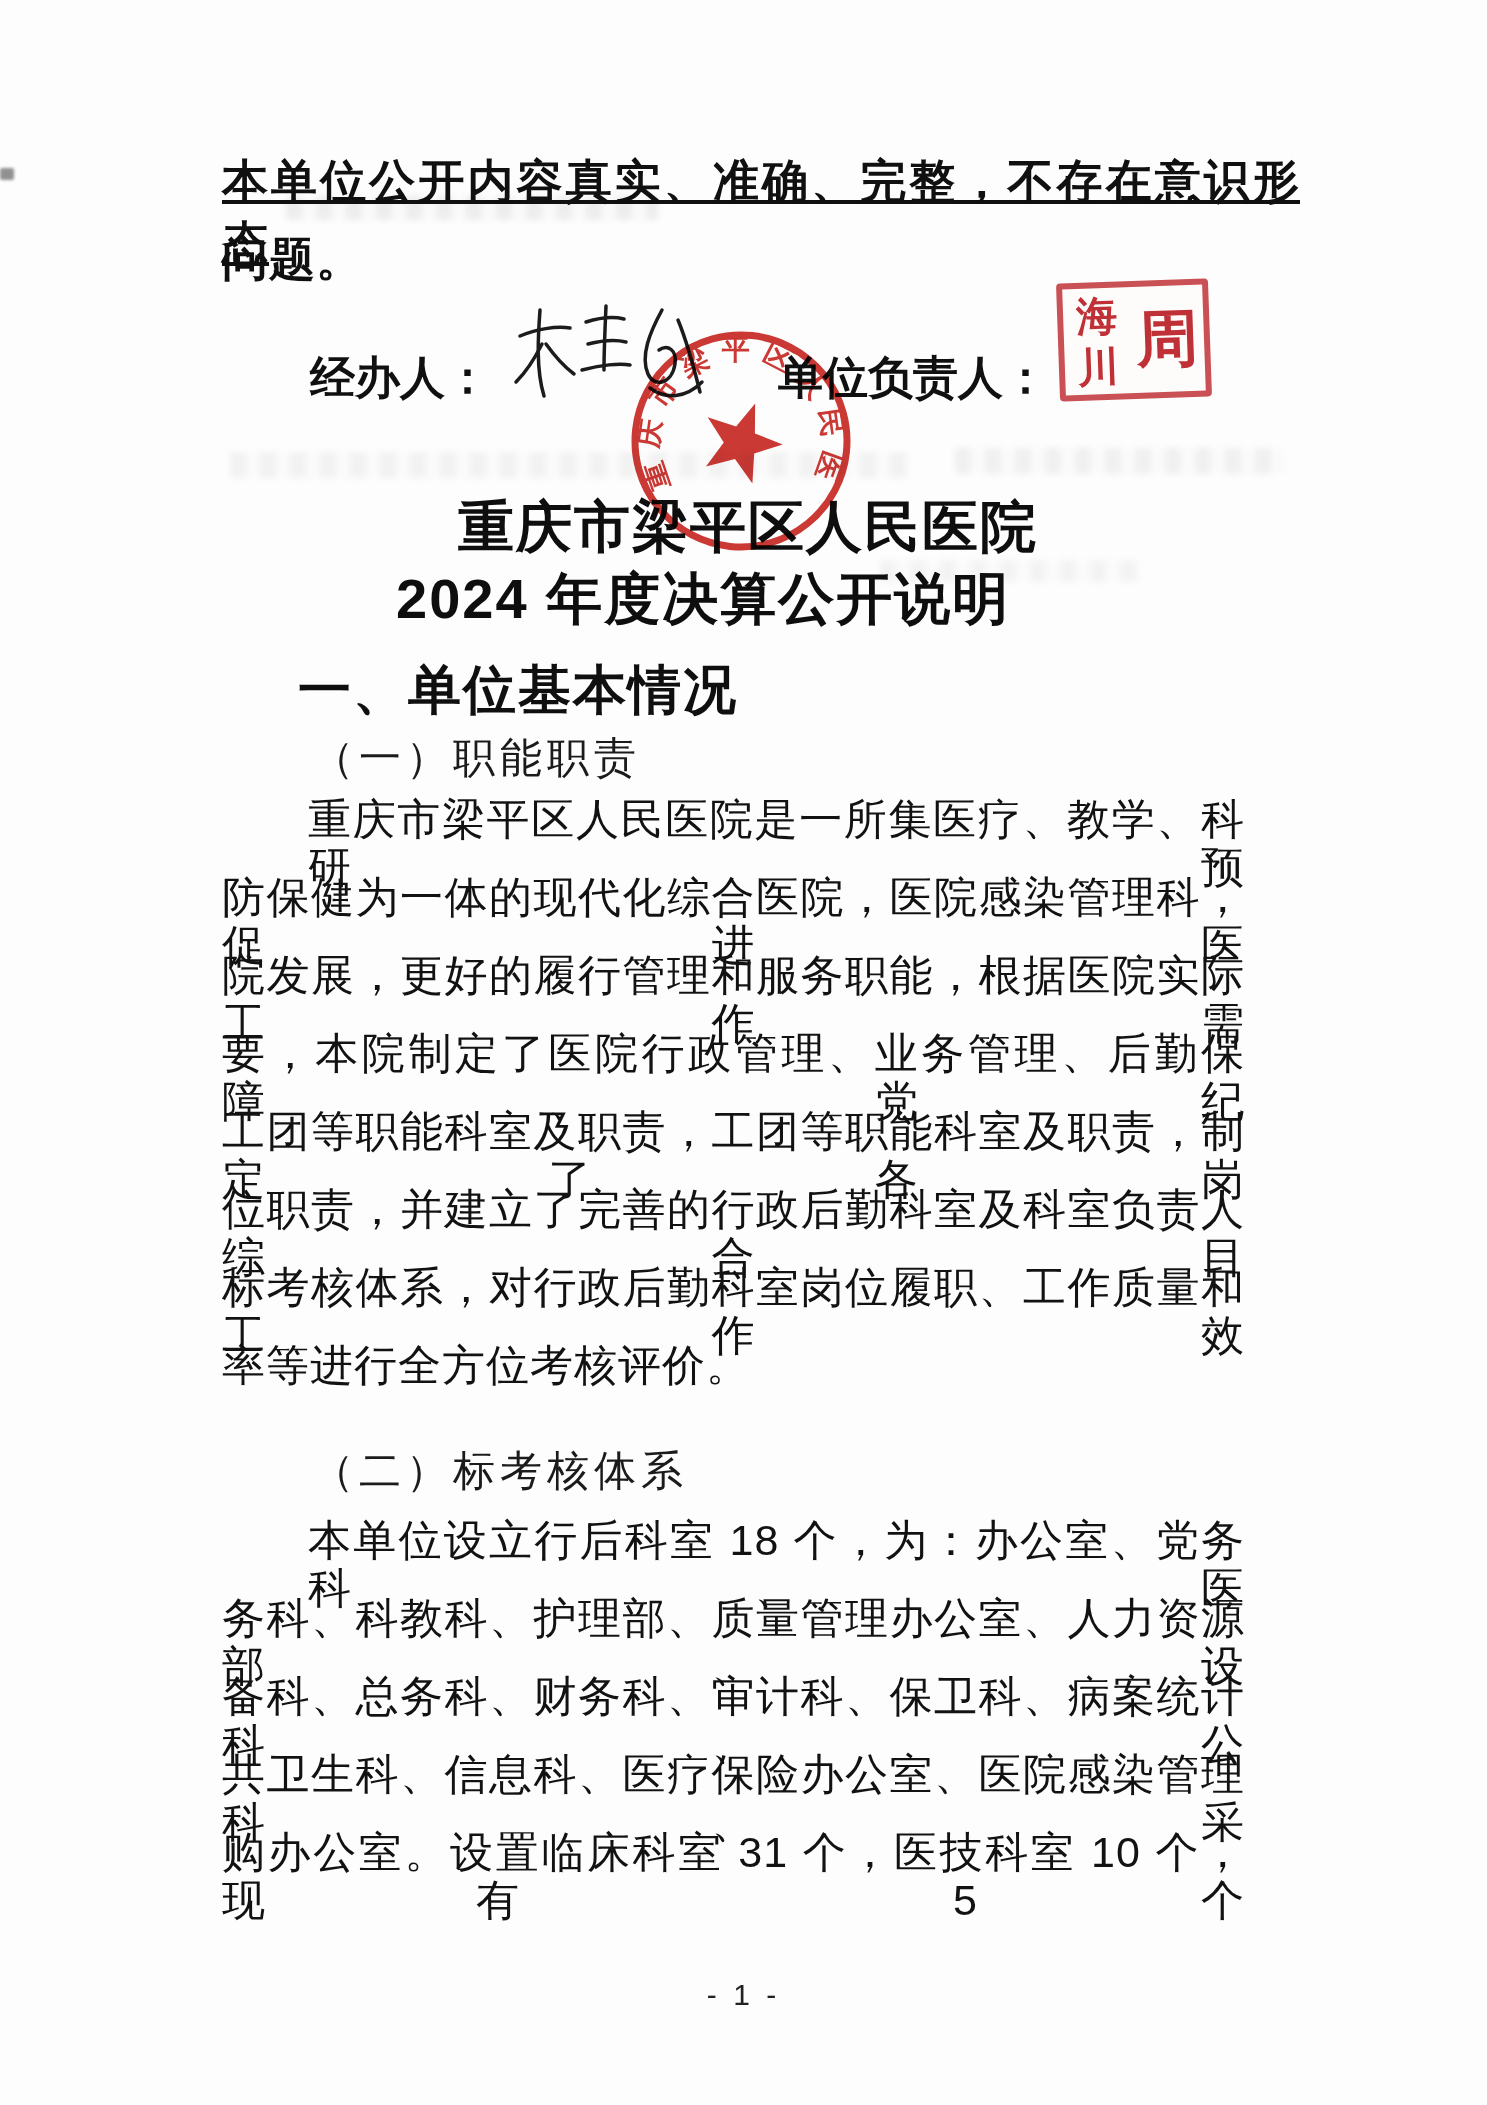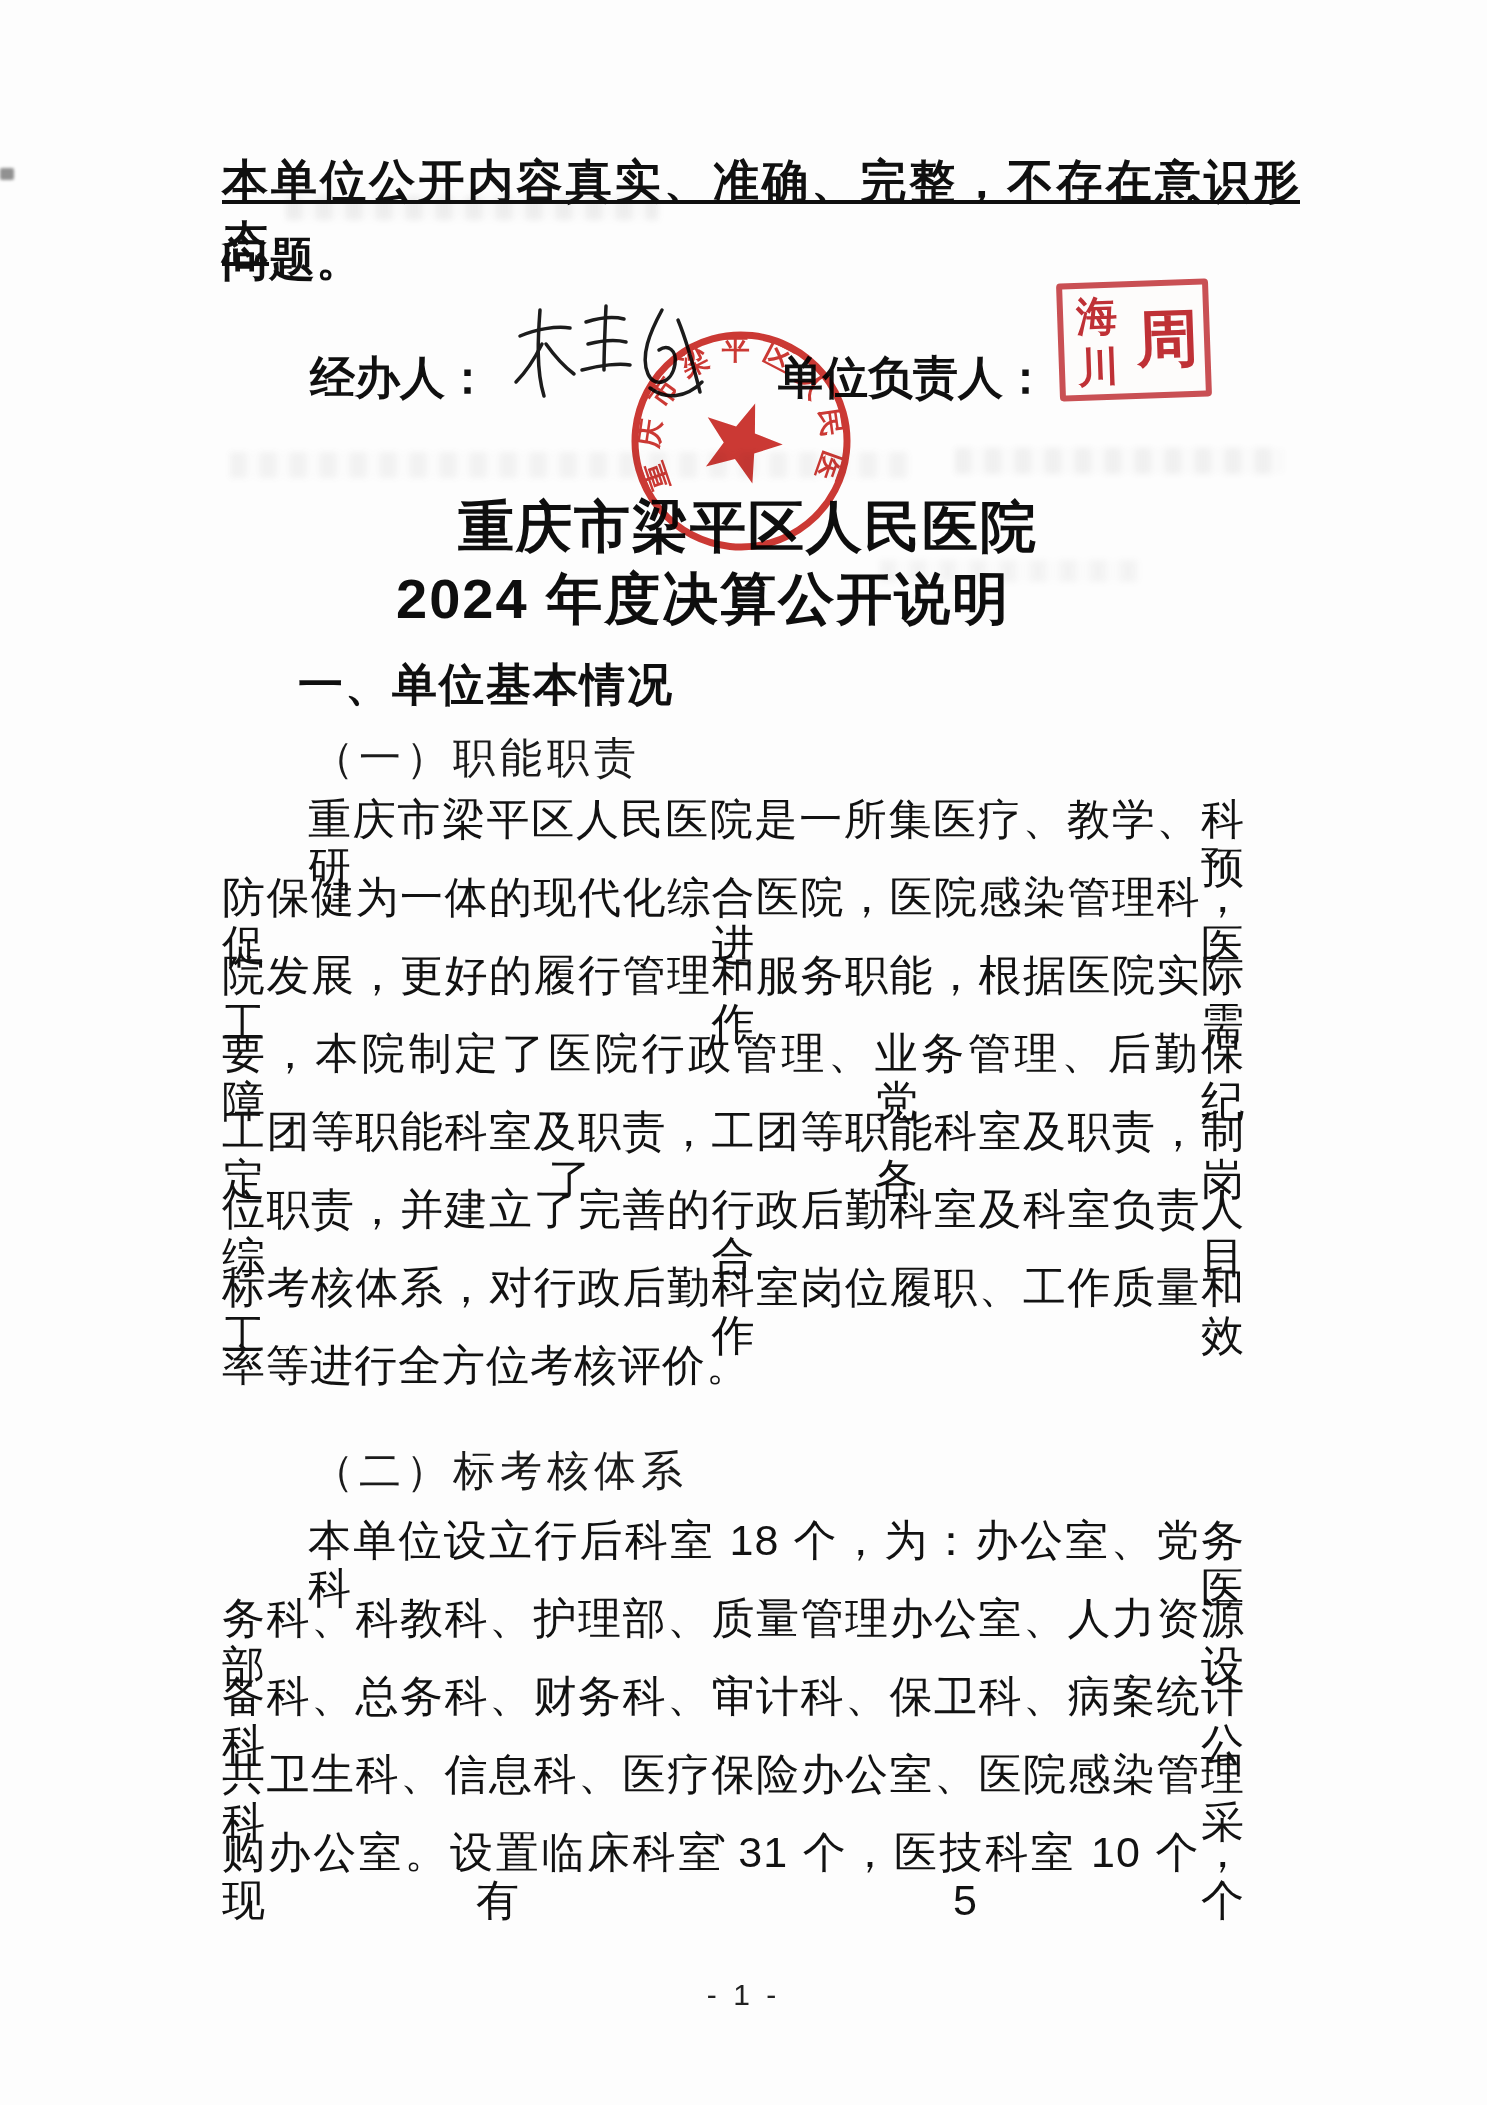--- a/index.html
+++ b/index.html
@@ -15,21 +15,21 @@
   .jline.first{padding-left:86px;width:937px;}
   .jline.lastline{text-align:left;text-align-last:left;}
   .statement{
     position:absolute;left:222px;width:1078px;
     font-size:46px;line-height:62px;font-weight:700;letter-spacing:1px;color:#101010;
     text-align:justify;text-align-last:justify;
   }
   .statement.end{text-align:left;text-align-last:left;}
   .label{position:absolute;font-size:45px;font-weight:700;color:#101010;white-space:nowrap;}
   .title{position:absolute;font-size:56px;font-weight:700;letter-spacing:2px;color:#0e0e0e;white-space:nowrap;}
-  .h1{position:absolute;font-size:45px;font-weight:700;letter-spacing:2px;color:#0f0f0f;white-space:nowrap;}
+  .h1{position:absolute;font-size:53px;font-weight:700;letter-spacing:2px;color:#0f0f0f;white-space:nowrap;}
   .h2{position:absolute;font-size:42px;font-weight:400;letter-spacing:5px;color:#1b1b1b;white-space:nowrap;}
   .footer{position:absolute;left:0;width:1487px;text-align:center;font-size:30px;letter-spacing:4px;color:#222;}
   
   .sig{position:absolute;left:512px;top:292px;width:200px;height:120px;}
   .sig path{fill:none;stroke:#1c1c1c;stroke-width:3.5;stroke-linecap:round;stroke-linejoin:round;}
   
   .name-seal{
     position:absolute;left:1058px;top:281px;width:152px;height:118px;
     border:6px solid rgba(189,33,38,.85);box-sizing:border-box;border-radius:4px;
     display:flex;flex-direction:row-reverse;align-items:stretch;

